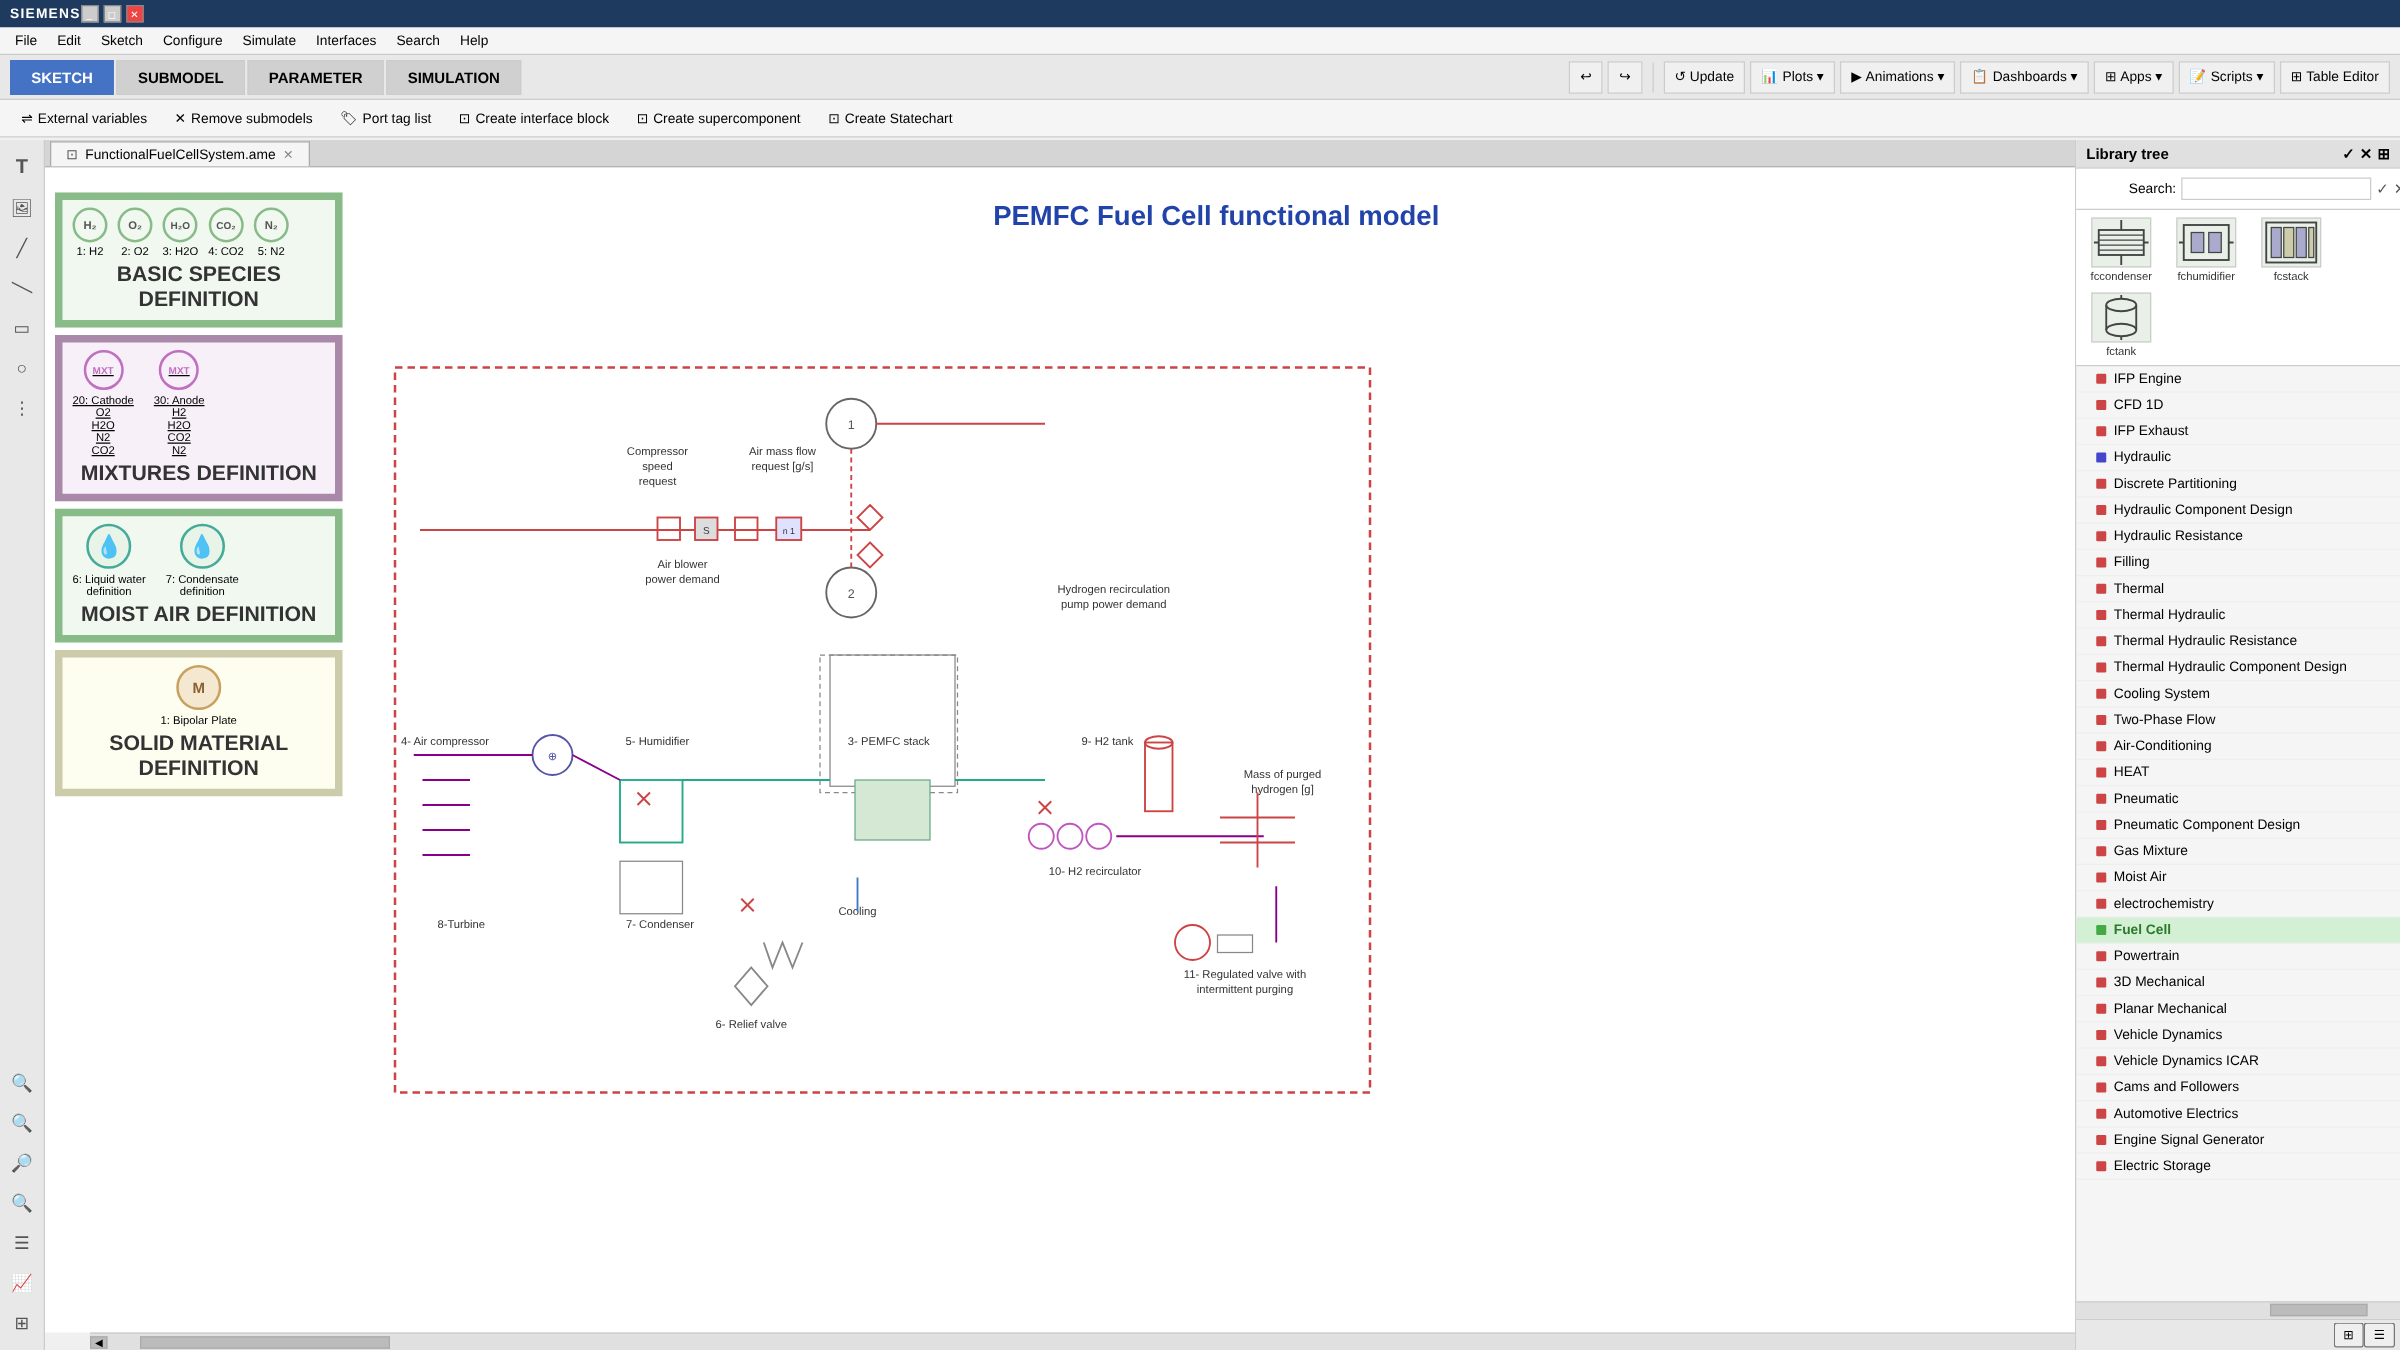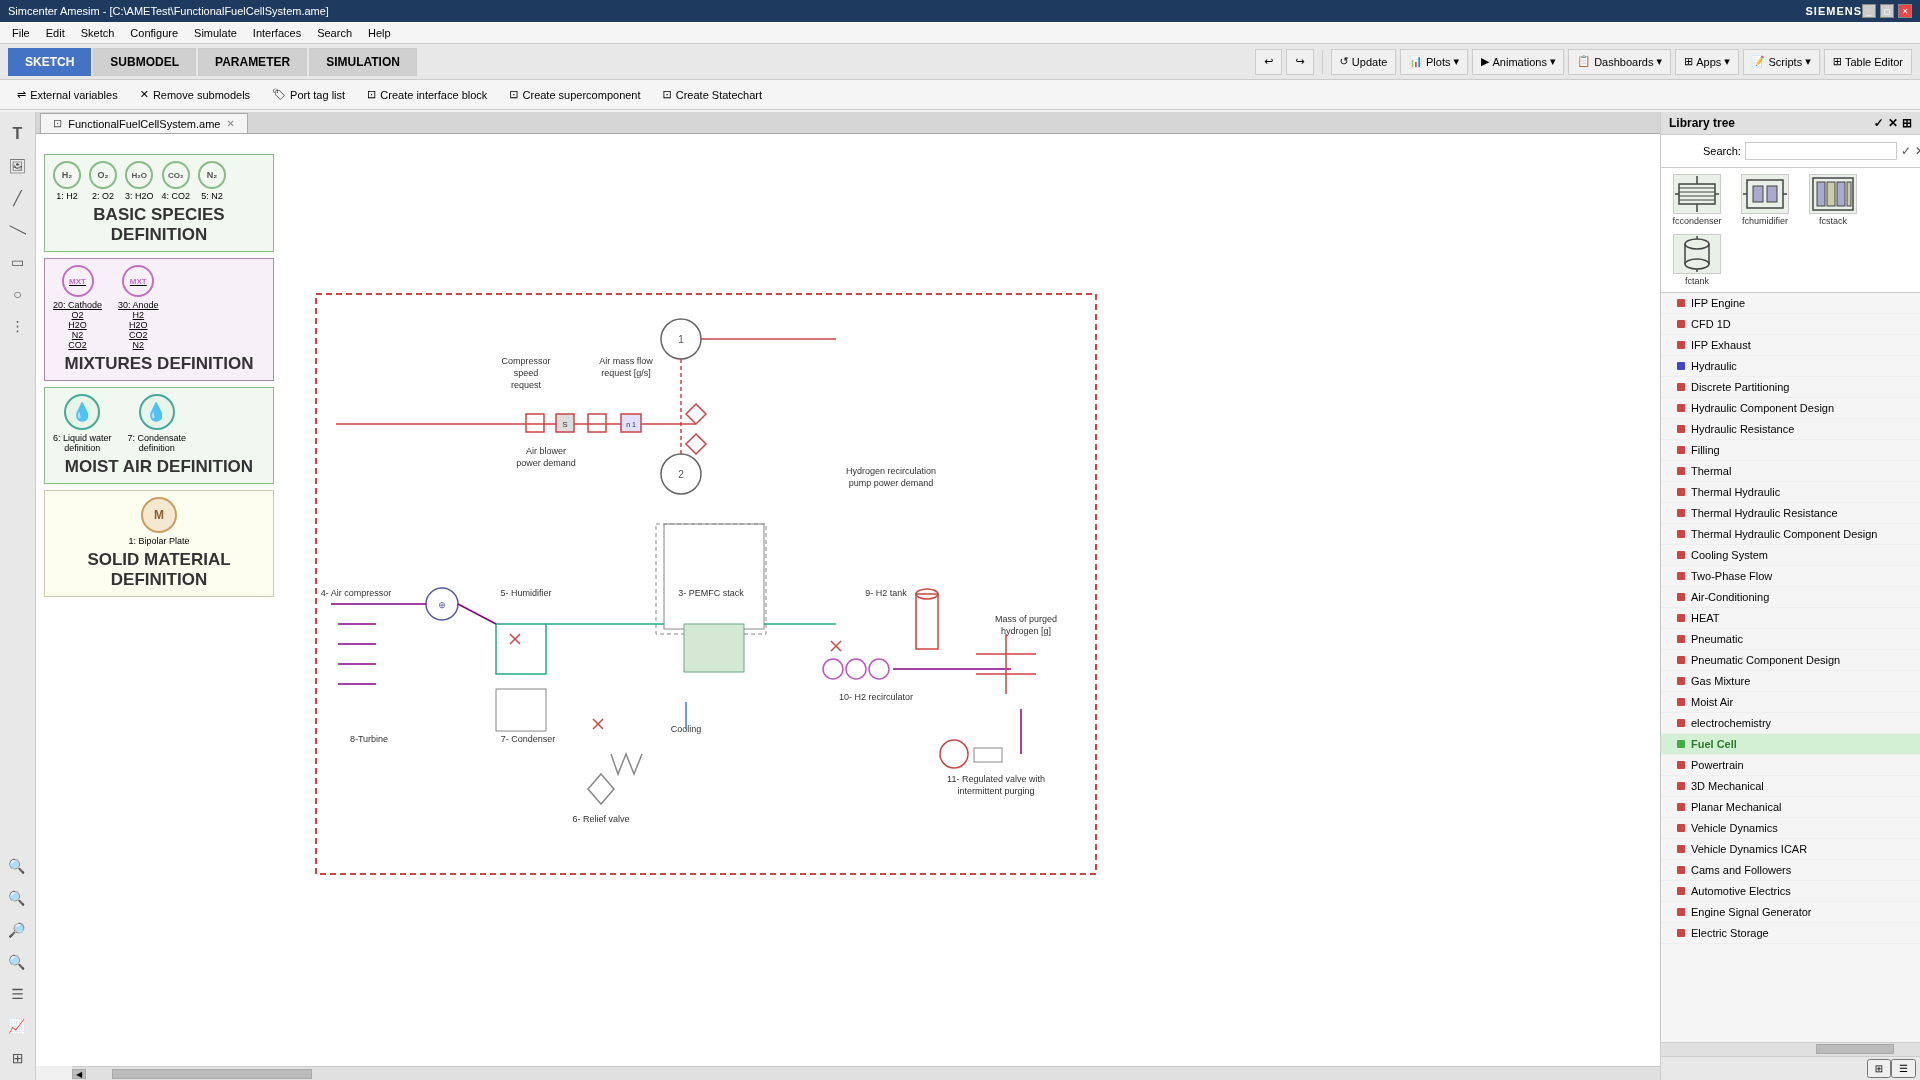--- a/index.html
+++ b/index.html
@@ -169,21 +169,21 @@
     #info-panels {
       position: absolute;
       left: 8px;
       top: 20px;
       width: 230px;
       display: flex;
       flex-direction: column;
       gap: 6px;
     }
     .info-panel {
-      border: 1px solid #84cc16;
+      border: 6px solid #84cc16;
       background: #f0f8f0;
       padding: 6px 8px;
     }
     .panel-title {
       font-weight: bold;
       font-size: 17px;
       text-align: center;
       margin-top: 4px;
       color: #333;
     }
@@ -410,21 +410,20 @@
       position: absolute;
       top: 0; left: 0;
       width: 100%; height: 100%;
       pointer-events: none;
     }
   </style>
 </head>
 <body>
 
 <div id="title-bar">
-  <span class="title">Simcenter Amesim - [C:\AMETest\FunctionalFuelCellSystem.ame]</span>
   <span style="margin-right:0;font-weight:bold;letter-spacing:1px;">SIEMENS</span>
   <div class="controls">
     <div class="ctrl-btn">_</div>
     <div class="ctrl-btn">◻</div>
     <div class="ctrl-btn" style="background:#e44;">✕</div>
   </div>
 </div>
 
 <div id="menu-bar">
   <div class="menu-item">File</div>
@@ -512,20 +511,21 @@
       <span class="close-x">✕</span>
     </div>
   </div>
 
   <div id="canvas-area">
 
     <div class="run-stats-btn">
       <span>RUN<br>STATS</span>
     </div>
 
+    <div class="diagram-title" style="position:absolute;top:10px;left:250px;right:0;">PEMFC Fuel Cell functional model</div>
 
     <div id="info-panels">
 
       <div class="info-panel" style="border-color:#8b8;background:#f0f8f0;">
         <div class="species-row">
           <div class="species-item">
             <div class="species-circle" style="border-color:#8b8;color:#555;font-size:9px;">H₂</div>
             <span>1: H2</span>
           </div>
           <div class="species-item">

